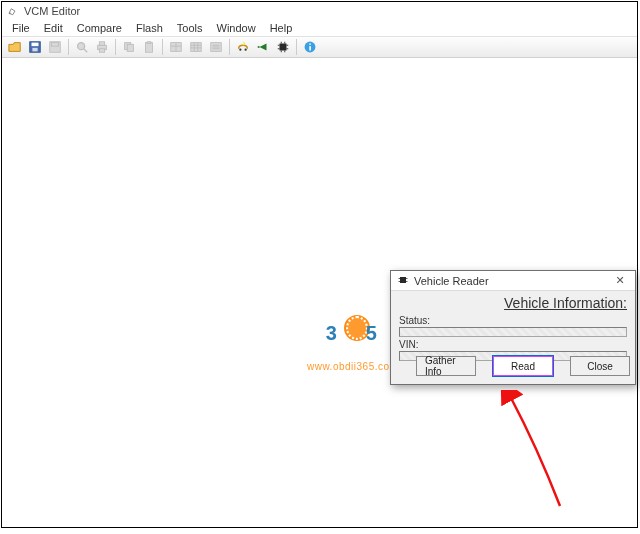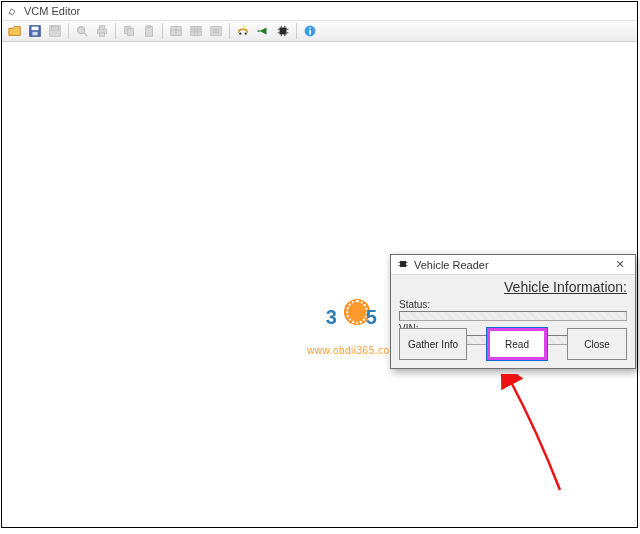--- a/index.html
+++ b/index.html
@@ -116,30 +116,31 @@
     border:1px solid #a6a6a6;
     border-top-color:#7d7d7d; border-left-color:#7d7d7d;
     background: repeating-linear-gradient(45deg,#e8e8e8 0 3px,#efefef 3px 6px);
     margin-top:1px;
   }
   .dlg-buttons {
     position:absolute; left:8px; right:8px; bottom:8px;
     display:flex; align-items:center; justify-content:space-between;
   }
   .winbtn {
-    min-width:60px; height:32px;
+    min-width:60px; height:20px;
     font: 10px "MS Sans Serif", Tahoma, sans-serif;
     background:#f0f0f0;
     border:1px solid #888; color:#222;
     padding: 0 8px;
     display:flex; align-items:center; justify-content:center;
     cursor: pointer;
+    margin-left: 17px;
   }
   .winbtn.default {
-    border:3px solid #d946ef;
+    border:1px solid #d946ef;
     outline:1px solid #0a6bd0;
     background:#fff;
   }
   
   .arrow-svg{
     position:absolute; left:466px; top:332px;
     width:98px; height:120px; pointer-events:none;
   }
 </style>
 </head>
@@ -150,20 +151,29 @@
   <div class="titlebar">
     <span class="app-icon">
       <svg viewBox="0 0 16 16">
           <path d="M4 11l3-6 5 3-3 5z" fill="none" stroke="#888" stroke-width="1.3"></path>
           <circle cx="5" cy="11" r="1.2" fill="#888"></circle>
         </svg>
     </span>
     <span class="title">VCM Editor</span>
   </div>
 
+  <div class="menubar">
+    <span>File</span>
+    <span>Edit</span>
+    <span>Compare</span>
+    <span>Flash</span>
+    <span>Tools</span>
+    <span>Window</span>
+    <span>Help</span>
+  </div>
 
   <div class="toolbar">
     <div class="tb-btn">
       <svg viewBox="0 0 16 16">
           <path d="M1 5h5l1-2h7v10H1z" fill="#f6c458" stroke="#b98212"></path>
         </svg>
     </div>
     <div class="tb-btn">
       <svg viewBox="0 0 16 16">
           <rect x="2" y="2" width="12" height="12" fill="#4a6fb3" stroke="#2a4d8a"></rect>

